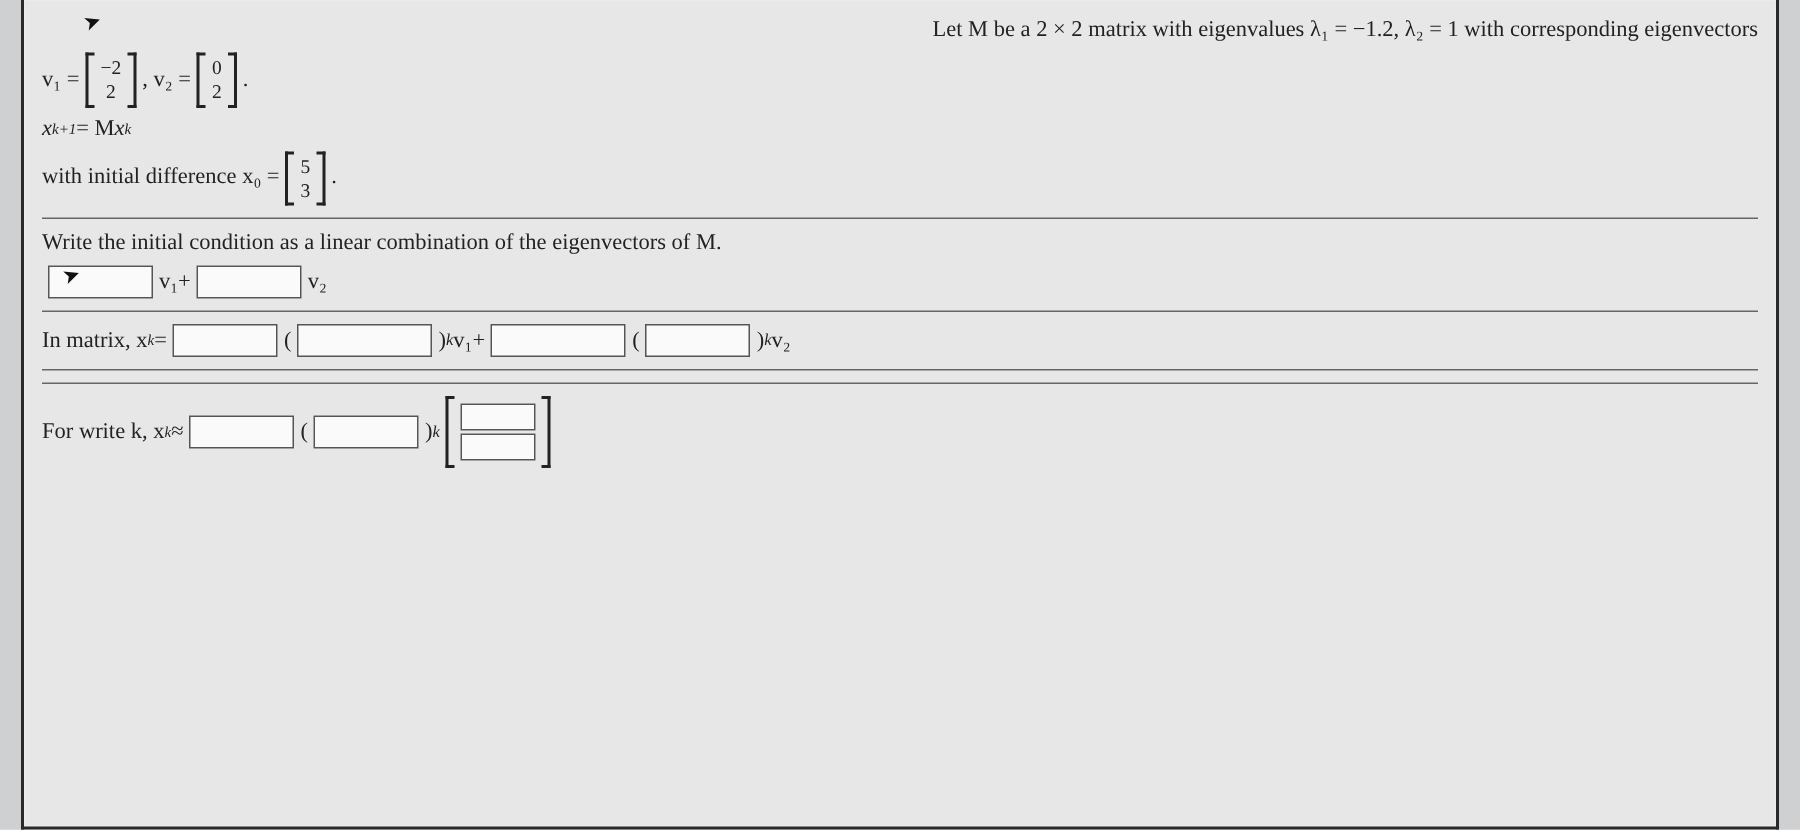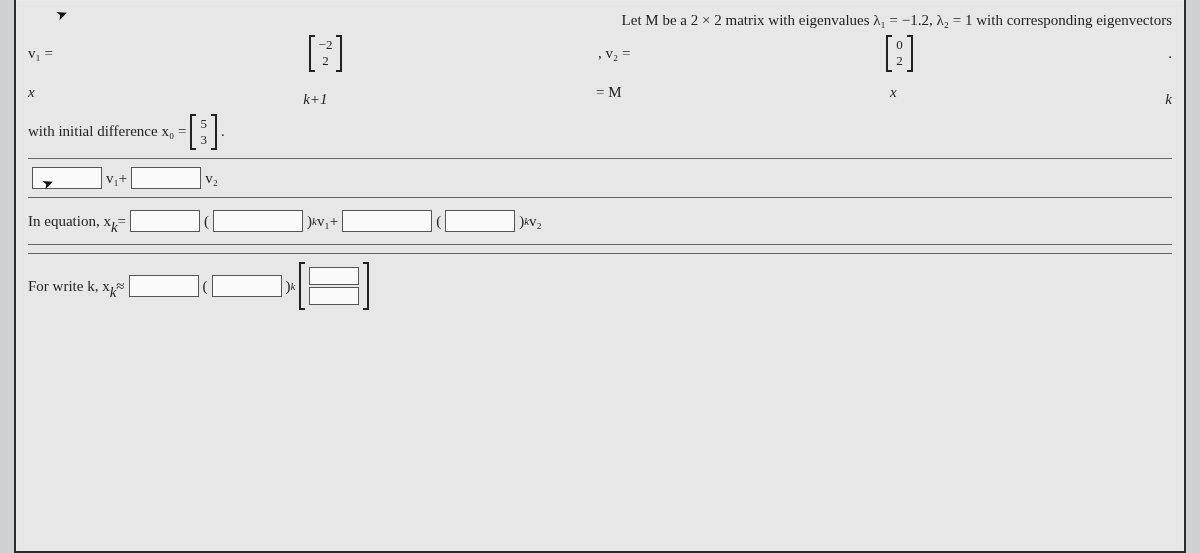--- a/index.html
+++ b/index.html
@@ -72,24 +72,24 @@
     height: 22px;
     border: 1px solid #555;
     background: #fafafa;
     margin: 0 4px;
     font-size: 14px;
     padding: 0 4px;
   }
   .w70 { width: 70px; }
   .w90 { width: 90px; }
   .sup { font-size: 11px; vertical-align: super; font-style: italic; }
-  .sub { font-size: 15px; vertical-align: sub; font-style: italic; margin-top: 13px; }
+  .sub { font-size: 10px; vertical-align: sub; font-style: italic; }
   .sym { font-style: italic; }
   .tight { margin: 2px 0; }
-  .center { justify-content: space-between; gap: 48px; }
+  .center { justify-content: flex-start; }
   .ptr {
     position: absolute;
     font-size: 14px;
     color: #111;
     transform: rotate(-20deg);
     pointer-events: none;
   }
 </style>
 </head>
 <body>
@@ -143,32 +143,35 @@
           <span>5</span>
           <span>3</span>
         </span>
       <span class="bracket right"></span>
     </span>
     <span>.</span>
   </div>
 
   <hr class="sep">
 
+  <div class="row">
+    <span>Write the initial condition as a linear combination of the eigenvectors of M.</span>
+  </div>
 
   <div class="row tight">
     <input class="blank w70" style="">
     <span>v₁+</span>
     <input class="blank w70" style="">
     <span>v₂</span>
   </div>
 
   <hr class="sep">
 
   <div class="row tight">
-    <span>In equation, x</span>
+    <span>In matrix, x</span>
       <span class="sub">k</span>
       <span> =</span>
     <input class="blank w70" style="">
     <span>(</span>
     <input class="blank w90" style="">
     <span>)</span>
       <span class="sup">k</span>
     <span> v₁+</span>
     <input class="blank w90" style="">
     <span>(</span>

